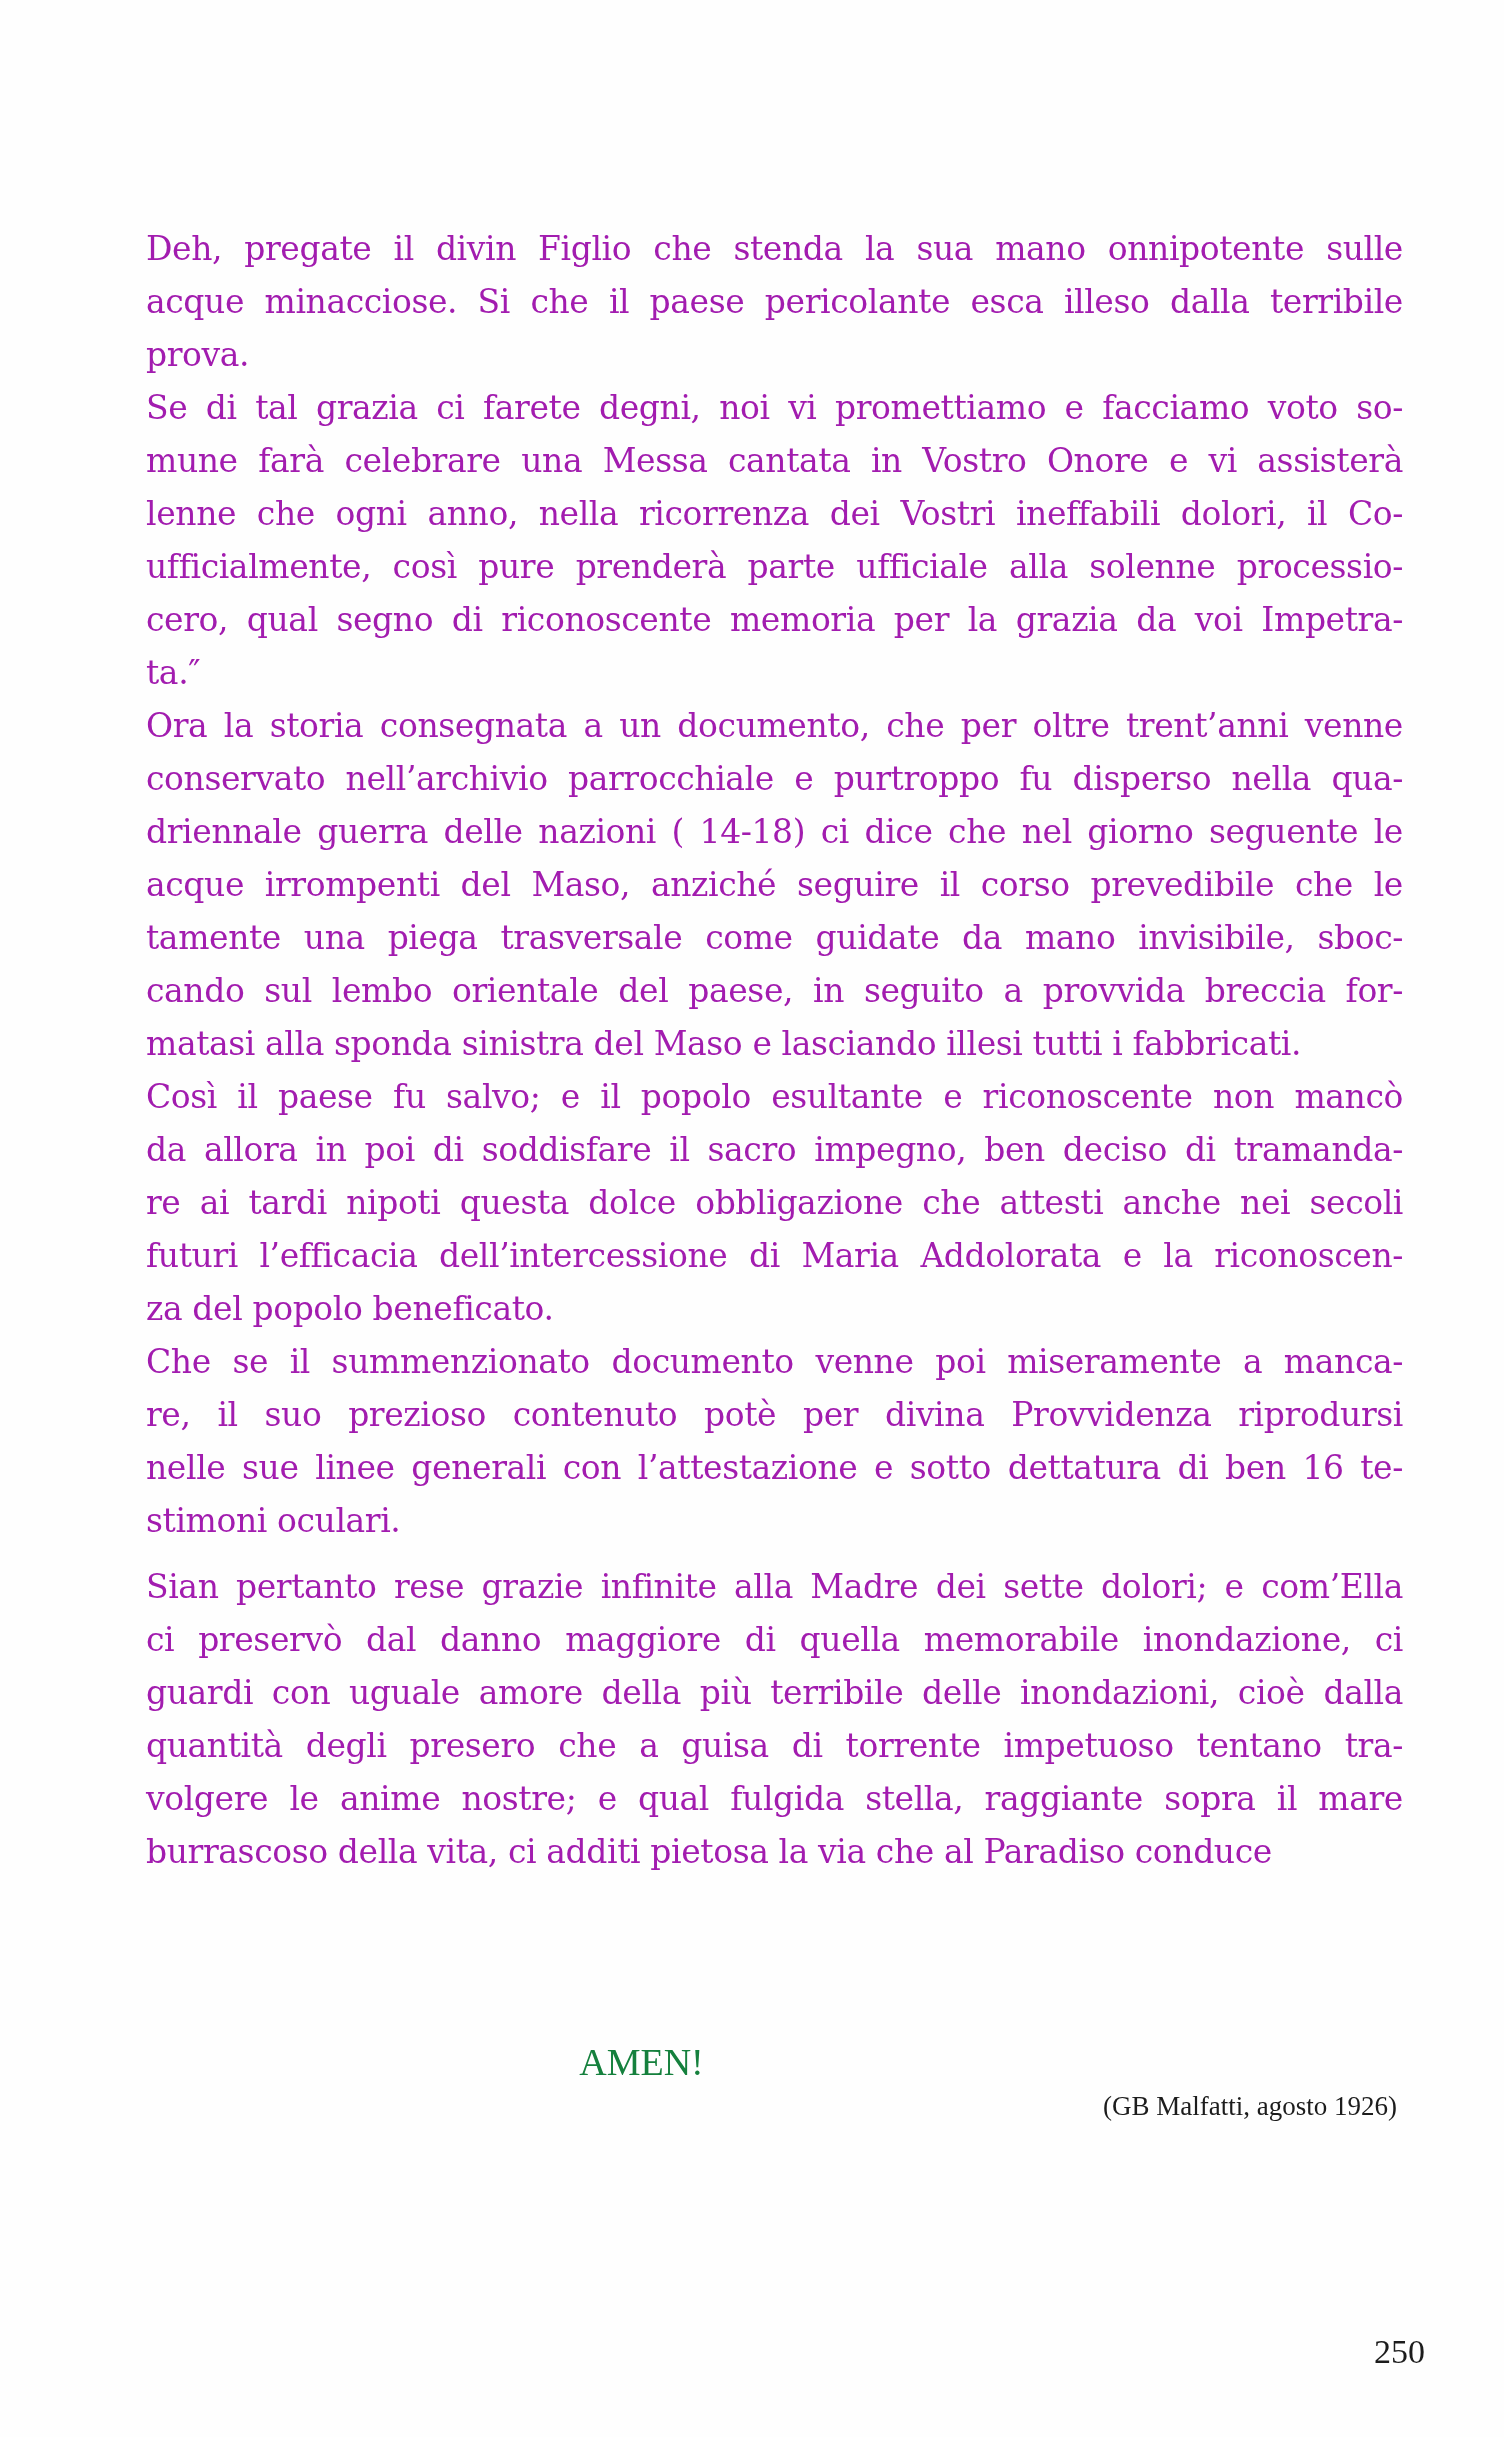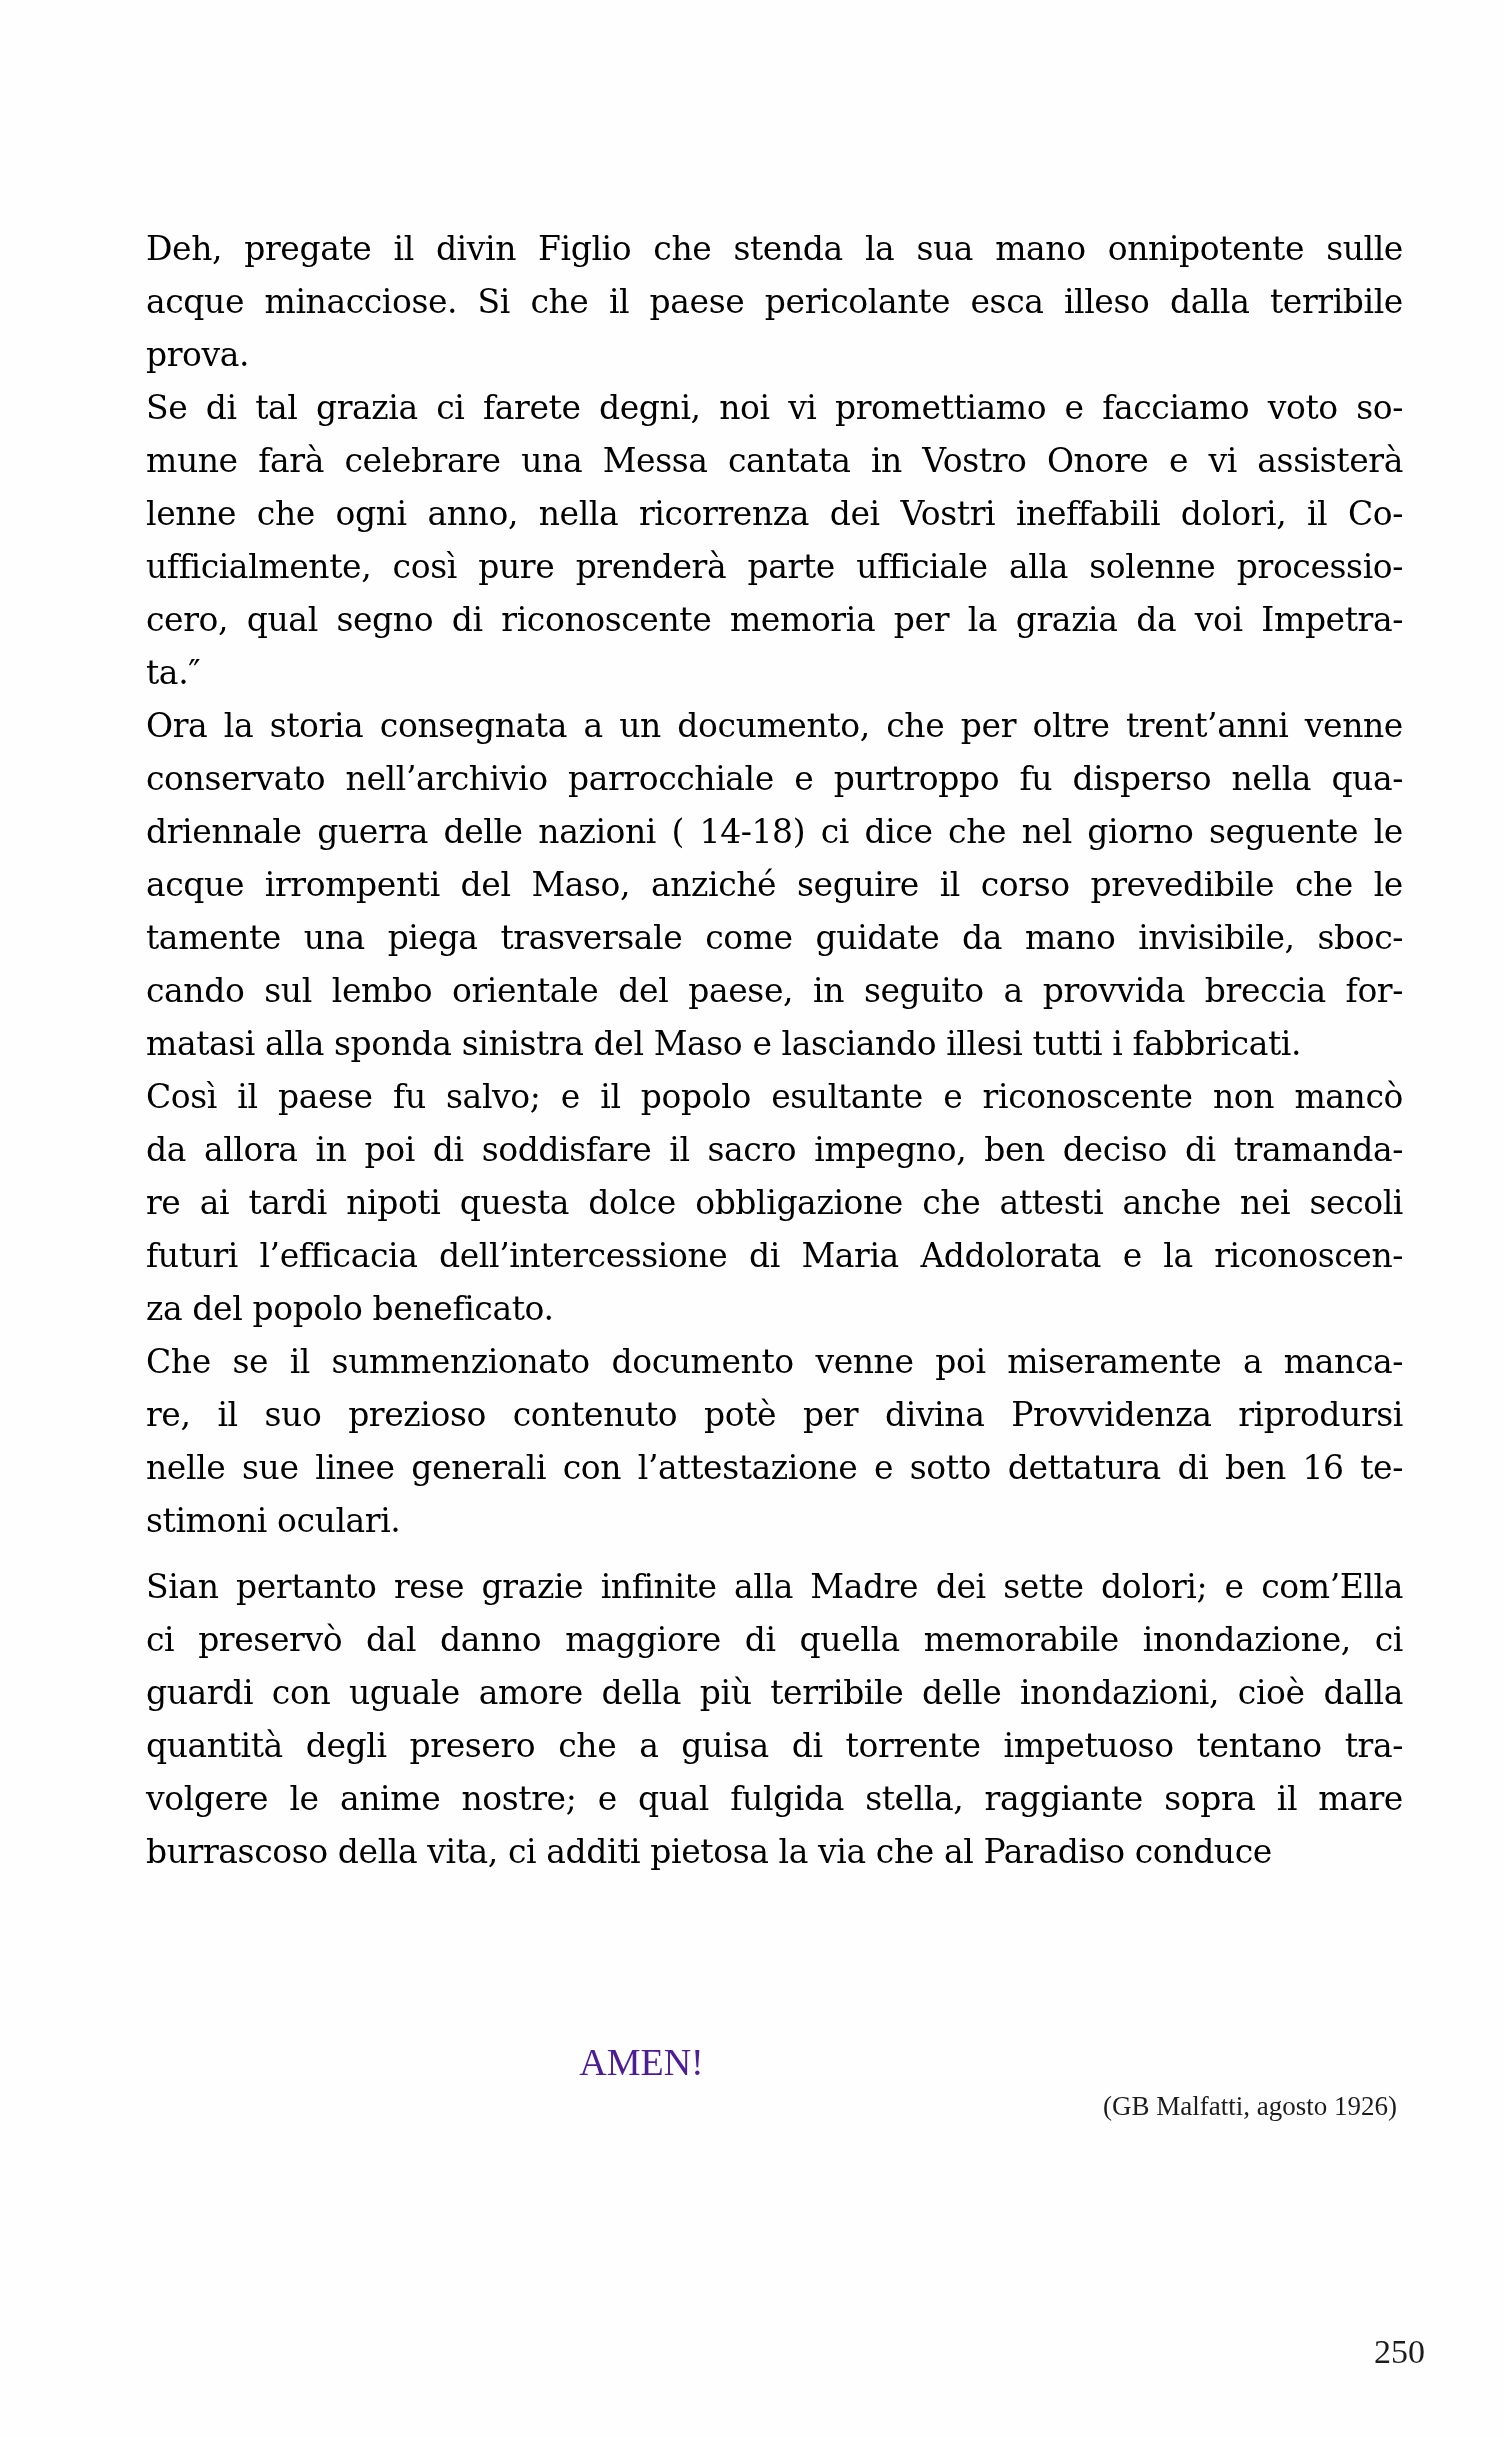--- a/index.html
+++ b/index.html
@@ -1,32 +1,32 @@
 <!DOCTYPE html>
 <html style="font-size:15px"><head>
 <meta charset="utf-8">
 <style>
   html, body { margin: 0; padding: 0; background: #ffffff; }
   body { width: 1505px; height: 2438px; position: relative; overflow: hidden; }
   .page { position: absolute; left: 0; top: 0; width: 1505px; height: 2438px; background: #fefefe; }
   .body-text {
     position: absolute; left: 146px; width: 1257px; top: 222px;
     font-family: "DejaVu Serif", "Liberation Serif", serif;
-    font-size: 33px; color: #000000; letter-spacing: -0.4px;
+    font-size: 33px; color: #a21caf; letter-spacing: -0.4px;
   }
   .line {
     display: block; height: 53px; line-height: 53px;
     white-space: nowrap; text-align: justify; text-align-last: justify;
     transform-origin: left center;
   }
   .line.last { text-align-last: left; }
   .para-gap { height: 13px; }
   .amen {
     position: absolute; left: 0; width: 1251px; top: 2040px; text-align: center;
-    font-family: "Liberation Serif", serif; font-size: 38px; color: #4c1d95;
+    font-family: "Liberation Serif", serif; font-size: 38px; color: #15803d;
     padding-left: 32px; box-sizing: border-box;
   }
   .attribution {
     position: absolute; right: 108px; top: 2091px;
     font-family: "Liberation Serif", serif; font-size: 27px; color: #1c1c1c;
   }
   .page-number {
     position: absolute; right: 80px; top: 2333px;
     font-family: "Liberation Serif", serif; font-size: 34px; color: #1c1c1c;
   }

